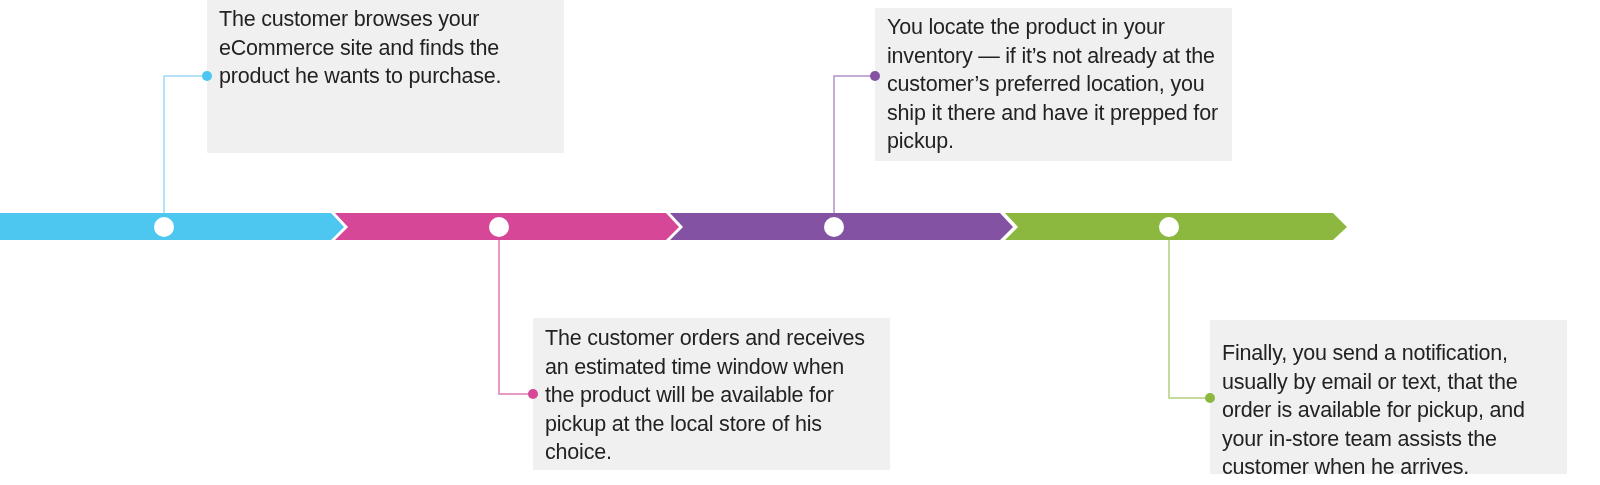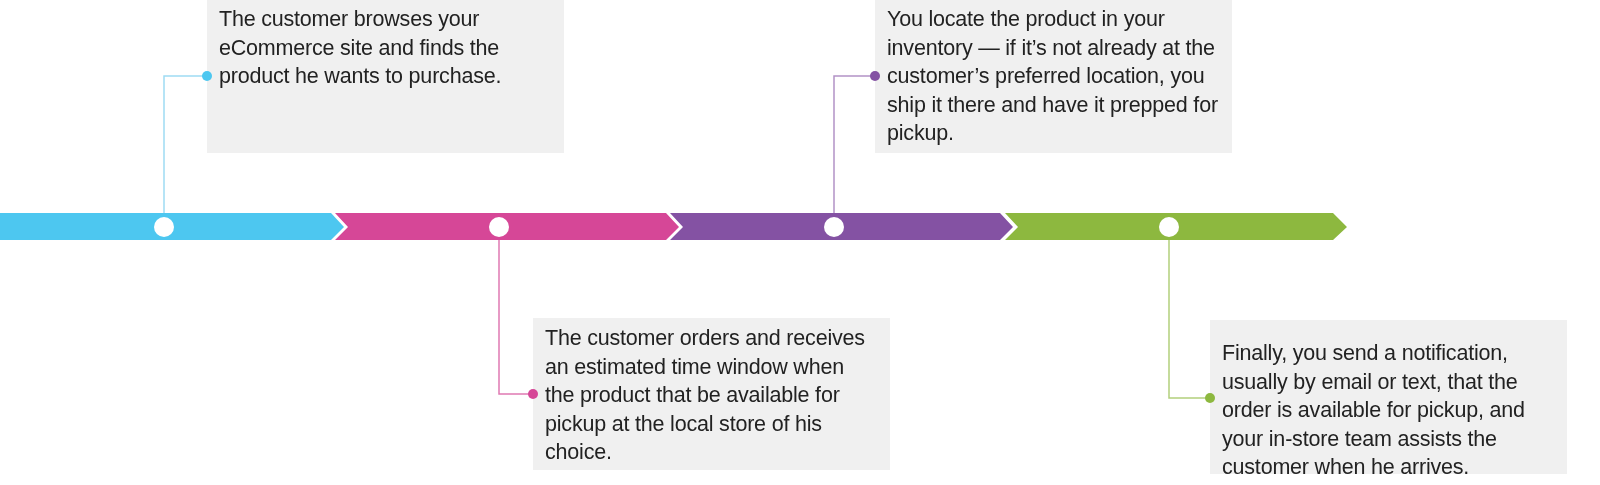--- a/index.html
+++ b/index.html
@@ -5,21 +5,21 @@
     html, body { margin: 0; padding: 0; background: #ffffff; }
     body { width: 1600px; height: 485px; position: relative; overflow: hidden;
            font-family: "Liberation Sans", "DejaVu Sans", sans-serif; }
     .svg-layer { position: absolute; left: 0; top: 0; width: 1600px; height: 485px; }
     .box { position: absolute; background: #f0f0f0; box-sizing: border-box;
            padding: 5px 12px 0 12px; color: #222; font-size: 21.5px; line-height: 28.5px;
            font-weight: 300; letter-spacing: -0.2px; }
     .box p { margin: 0; }
     #box-1 { left: 207px; top: 0px; width: 357px; height: 153px; }
     #box-2 { left: 533px; top: 318px; width: 357px; height: 152px; padding-top: 6px; }
-    #box-3 { left: 875px; top: 0px; width: 357px; height: 153px; }
+    #box-3 { left: 875px; top: 8px; width: 357px; height: 153px; }
     #box-4 { left: 1210px; top: 320px; width: 357px; height: 154px; padding-top: 19px; }
   </style>
 </head>
 <body>
 
 <svg class="svg-layer" viewBox="0 0 1600 485" xmlns="http://www.w3.org/2000/svg">
 
   <polyline points="164,227 164,76 207,76" fill="none" stroke="#9fdcf4" stroke-width="1.5"></polyline>
   <polyline points="499,227 499,394 533,394" fill="none" stroke="#e07ab3" stroke-width="1.5"></polyline>
   <polyline points="834,227 834,76 875,76" fill="none" stroke="#b293c6" stroke-width="1.5"></polyline>
@@ -33,21 +33,21 @@
   <circle cx="164" cy="227" r="10" fill="#ffffff"></circle>
   <circle cx="499" cy="227" r="10" fill="#ffffff"></circle>
   <circle cx="834" cy="227" r="10" fill="#ffffff"></circle>
   <circle cx="1169" cy="227" r="10" fill="#ffffff"></circle>
 </svg>
 
 <div class="box" id="box-1">
   <p>The customer browses your eCommerce site and finds the product he wants to purchase.</p>
 </div>
 <div class="box" id="box-2">
-  <p>The customer orders and receives an estimated time window when the product that be available for pickup at the local store of his choice.</p>
+  <p>The customer orders and receives an estimated time window when the product will be available for pickup at the local store of his choice.</p>
 </div>
 <div class="box" id="box-3">
   <p>You locate the product in your inventory — if it’s not already at the customer’s preferred location, you ship it there and have it prepped for pickup.</p>
 </div>
 <div class="box" id="box-4">
   <p>Finally, you send a notification, usually by email or text, that the order is available for pickup, and your in-store team assists the customer when he arrives.</p>
 </div>
 
 <svg class="svg-layer" viewBox="0 0 1600 485" xmlns="http://www.w3.org/2000/svg" style="pointer-events:none">
   <circle cx="207" cy="76" r="5" fill="#4dc7f0"></circle>

